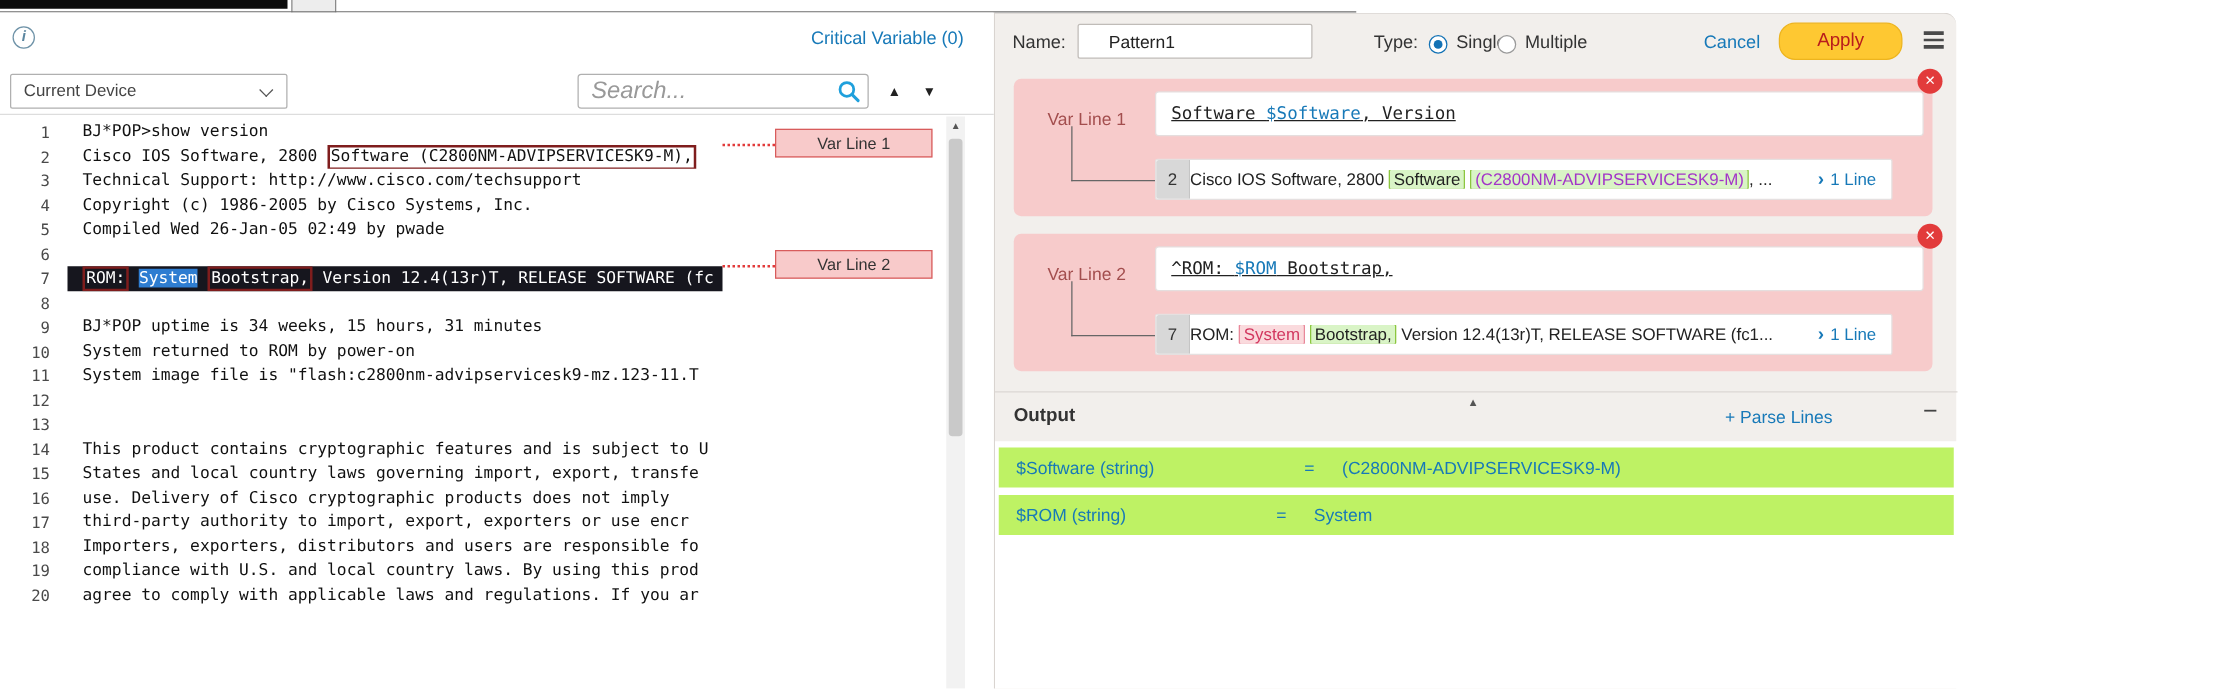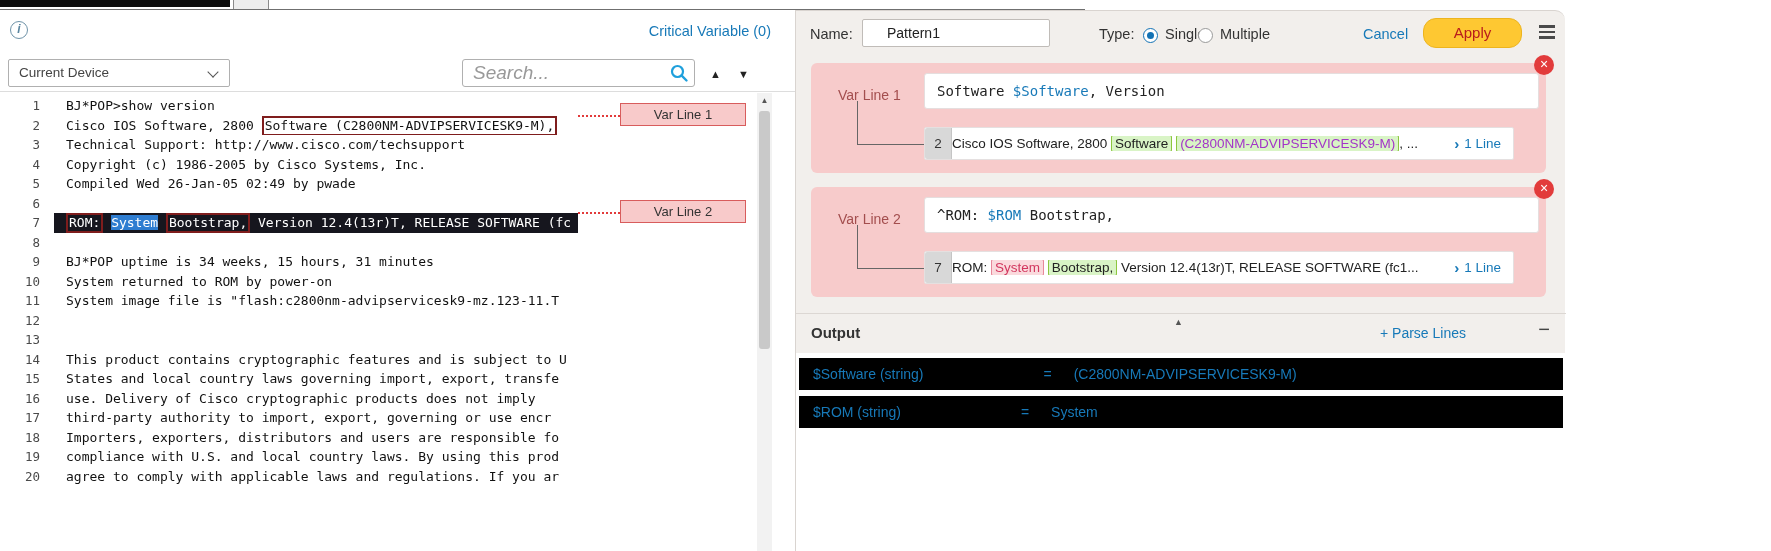--- a/index.html
+++ b/index.html
@@ -112,21 +112,21 @@
   .card-close {
     position:absolute; right:-8px; top:-8px; width:20px; height:20px;
     background:#e23b3b; border-radius:50%; color:#fff; font-size:14px;
     text-align:center; line-height:19px; cursor:pointer;
   }
   .card-label { position:absolute; left:27px; top:24px; color:#a34e4e; font-size:14px; }
   .pattern-input {
     position:absolute; left:113px; right:7px; top:10px; height:36px;
     background:#fff; border:1px solid #e5dede; border-radius:3px;
     font-family:"DejaVu Sans Mono",monospace; font-size:14px; color:#222;
-    line-height:34px; padding-left:12px; white-space:pre; overflow:hidden; cursor:text;
+    line-height:34px; padding-left:12px; white-space:pre; overflow:hidden; cursor:text;text-decoration:underline;
   }
   .pattern-var { color:#1779b8; }
   .connector { position:absolute; left:46px; top:38px; width:67px; height:44px; border-left:1px solid #666; border-bottom:1px solid #666; }
   .match-row {
     position:absolute; left:113px; right:32px; top:64px; height:33px;
     background:#fff; border:1px solid #e5e0e0; border-radius:2px;
     display:flex; align-items:center; cursor:pointer;
   }
   .match-num {
     width:27px; align-self:stretch; flex:none; background:#d8d8d8;
@@ -141,21 +141,21 @@
   .hl-pink { background:#fadadd; border:1px solid #e8889a; border-radius:2px; padding:0 3px; color:#d2375f; }
 
   
   .output-header { position:absolute; left:0; top:302px; width:770px; height:40px; border-top:1px solid #dcd7d3; }
   .output-title { position:absolute; left:15px; top:10px; font-size:15px; font-weight:bold; color:#333; }
   .collapse-btn { position:absolute; left:378px; top:3px; font-size:9px; color:#555; cursor:pointer; }
   .parse-lines { position:absolute; right:100px; top:11px; color:#1779b8; font-size:14px; cursor:pointer; }
   .minimize-btn { position:absolute; right:16px; top:4px; font-size:20px; color:#444; cursor:pointer; }
   .output-body { position:absolute; left:0; top:342px; width:770px; bottom:0; background:#fff; padding-top:5px; }
   .output-row {
-    margin:0 3px 6px 3px; height:32px; background:#000000;
+    margin:0 3px 6px 3px; height:32px; background:#bef264;
     display:flex; align-items:center; padding-left:14px;
     font-size:14px; color:#1779b8;
   }
   .out-eq { margin-left:120px; margin-right:22px; }
 </style>
 </head>
 <body>
 
 <div class="top-strip">
   <div class="top-black"></div>
@@ -245,21 +245,21 @@
       <div class="code-line">
           <span class="ln">15</span>
           <span class="lc"><span>States and local country laws governing import, export, transfe</span></span>
         </div>
       <div class="code-line">
           <span class="ln">16</span>
           <span class="lc"><span>use. Delivery of Cisco cryptographic products does not imply</span></span>
         </div>
       <div class="code-line">
           <span class="ln">17</span>
-          <span class="lc"><span>third-party authority to import, export, governing or use encr</span></span>
+          <span class="lc"><span>third-party authority to import, export, exporters or use encr</span></span>
         </div>
       <div class="code-line">
           <span class="ln">18</span>
           <span class="lc"><span>Importers, exporters, distributors and users are responsible fo</span></span>
         </div>
       <div class="code-line">
           <span class="ln">19</span>
           <span class="lc"><span>compliance with U.S. and local country laws. By using this prod</span></span>
         </div>
       <div class="code-line">

